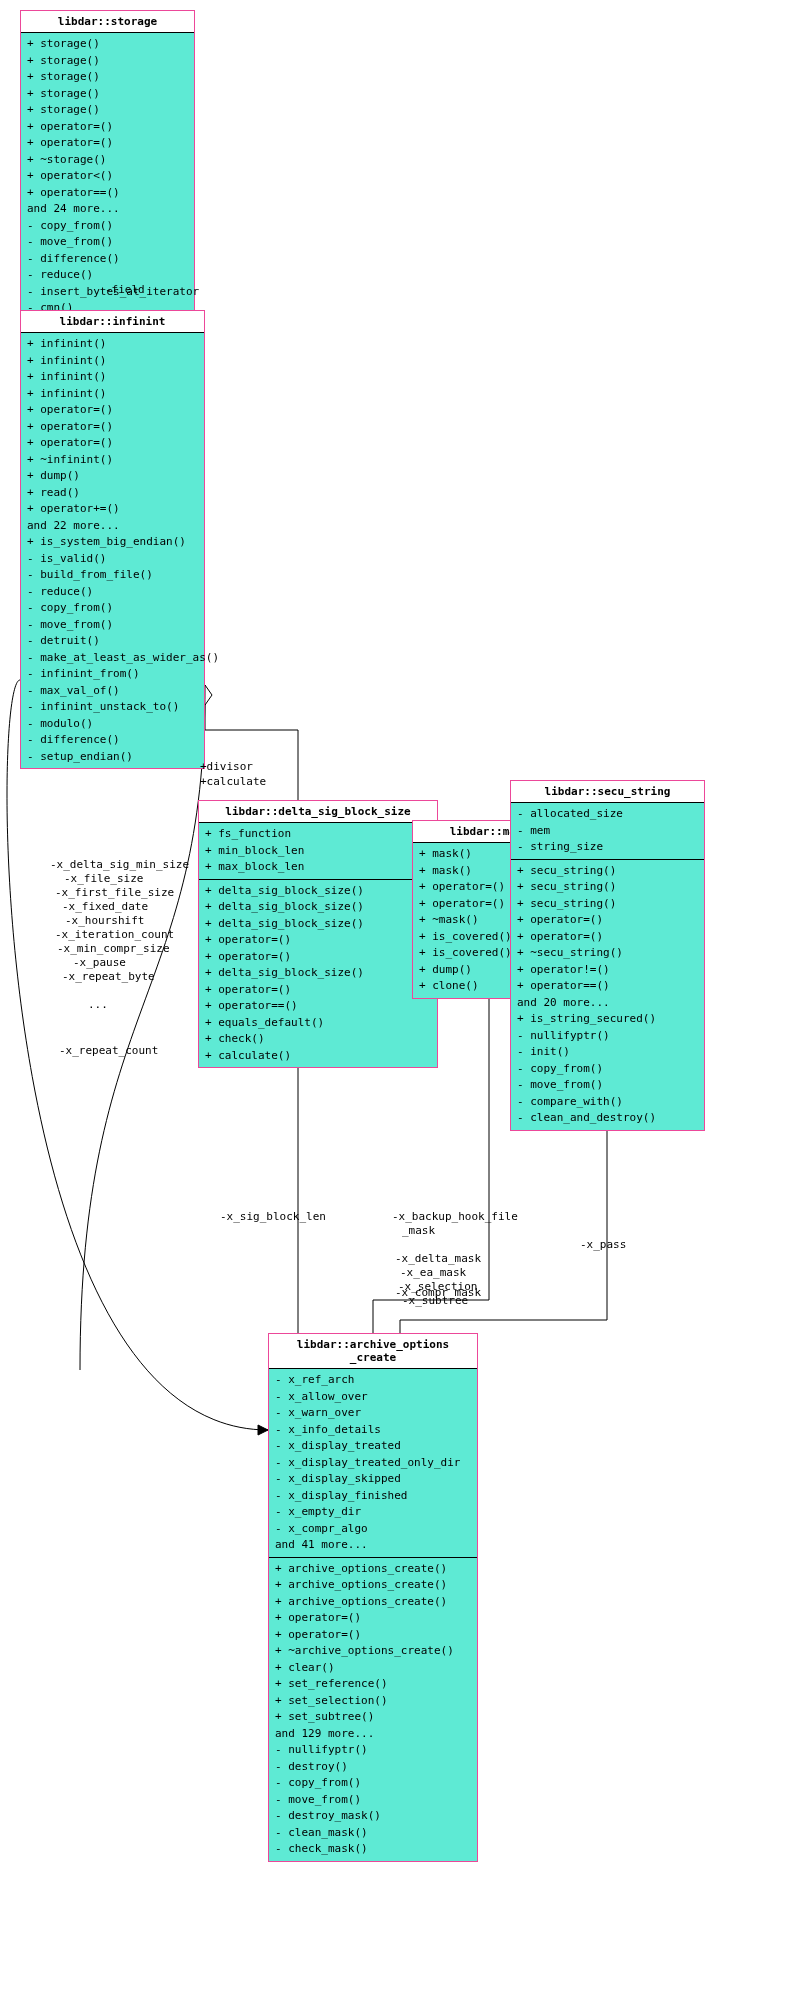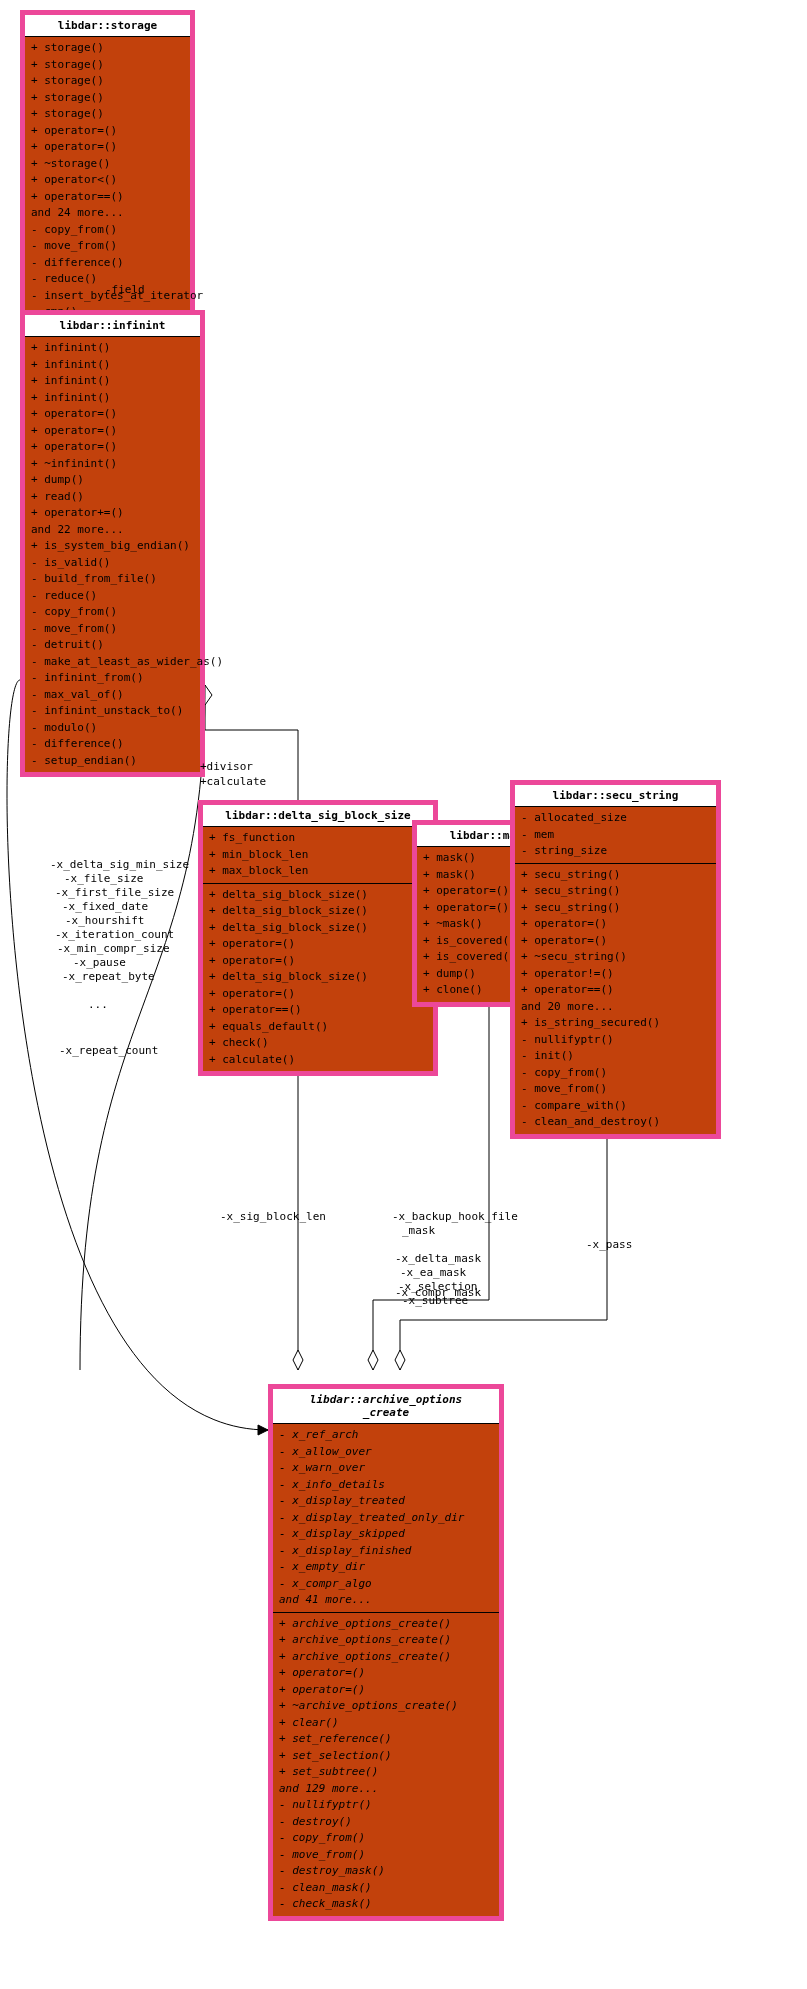--- a/index.html
+++ b/index.html
@@ -8,22 +8,22 @@
       font-family: monospace;
       font-size: 11px;
       color: #000;
       width: 807px;
       min-height: 1989px;
       position: relative;
       overflow-x: hidden;
     }
     .uml-box {
       position: absolute;
-      border: 5px solid #ec4899;
-      background: #c2410c;
+      border: 1px solid #ec4899;
+      background: #5eead4;
     }
     .uml-box .box-title {
       text-align: center;
       font-weight: bold;
       padding: 4px 6px;
       border-bottom: 1px solid #000;
       background: #fff;
     }
     .uml-box .box-section {
       padding: 3px 6px;
@@ -173,21 +173,21 @@
 + mask()
 + operator=()
 + operator=()
 + ~mask()
 + is_covered()
 + is_covered()
 + dump()
 + clone()</div>
 </div>
 
-<div class="uml-box" style="left:510px;top:780px;width:211px;">
+<div class="uml-box" style="left:510px;top:780px;width:195px;">
   <div class="box-title">libdar::secu_string</div>
   <div class="box-section">- allocated_size
 - mem
 - string_size</div>
   <div class="box-section">+ secu_string()
 + secu_string()
 + secu_string()
 + operator=()
 + operator=()
 + ~secu_string()
@@ -204,23 +204,23 @@
 </div>
 
 <div class="connector-label" style="left:220px;top:1210px;">-x_sig_block_len</div>
 <div class="connector-label" style="left:392px;top:1210px;">-x_backup_hook_file</div>
 <div class="connector-label" style="left:402px;top:1224px;">_mask</div>
 <div class="connector-label" style="left:395px;top:1286px;">-x_compr_mask</div>
 <div class="connector-label" style="left:395px;top:1252px;">-x_delta_mask</div>
 <div class="connector-label" style="left:400px;top:1266px;">-x_ea_mask</div>
 <div class="connector-label" style="left:398px;top:1280px;">-x_selection</div>
 <div class="connector-label" style="left:402px;top:1294px;">-x_subtree</div>
-<div class="connector-label" style="left:580px;top:1238px;margin-left:6px;">-x_pass</div>
-
-<div class="uml-box" style="left:268px;top:1384px;width:236px;font-style:italic;">
+<div class="connector-label" style="left:580px;top:1238px;">-x_pass</div>
+
+<div class="uml-box" style="left:268px;top:1333px;width:210px;">
   <div class="box-title">libdar::archive_options<br>_create</div>
   <div class="box-section">- x_ref_arch
 - x_allow_over
 - x_warn_over
 - x_info_details
 - x_display_treated
 - x_display_treated_only_dir
 - x_display_skipped
 - x_display_finished
 - x_empty_dir

